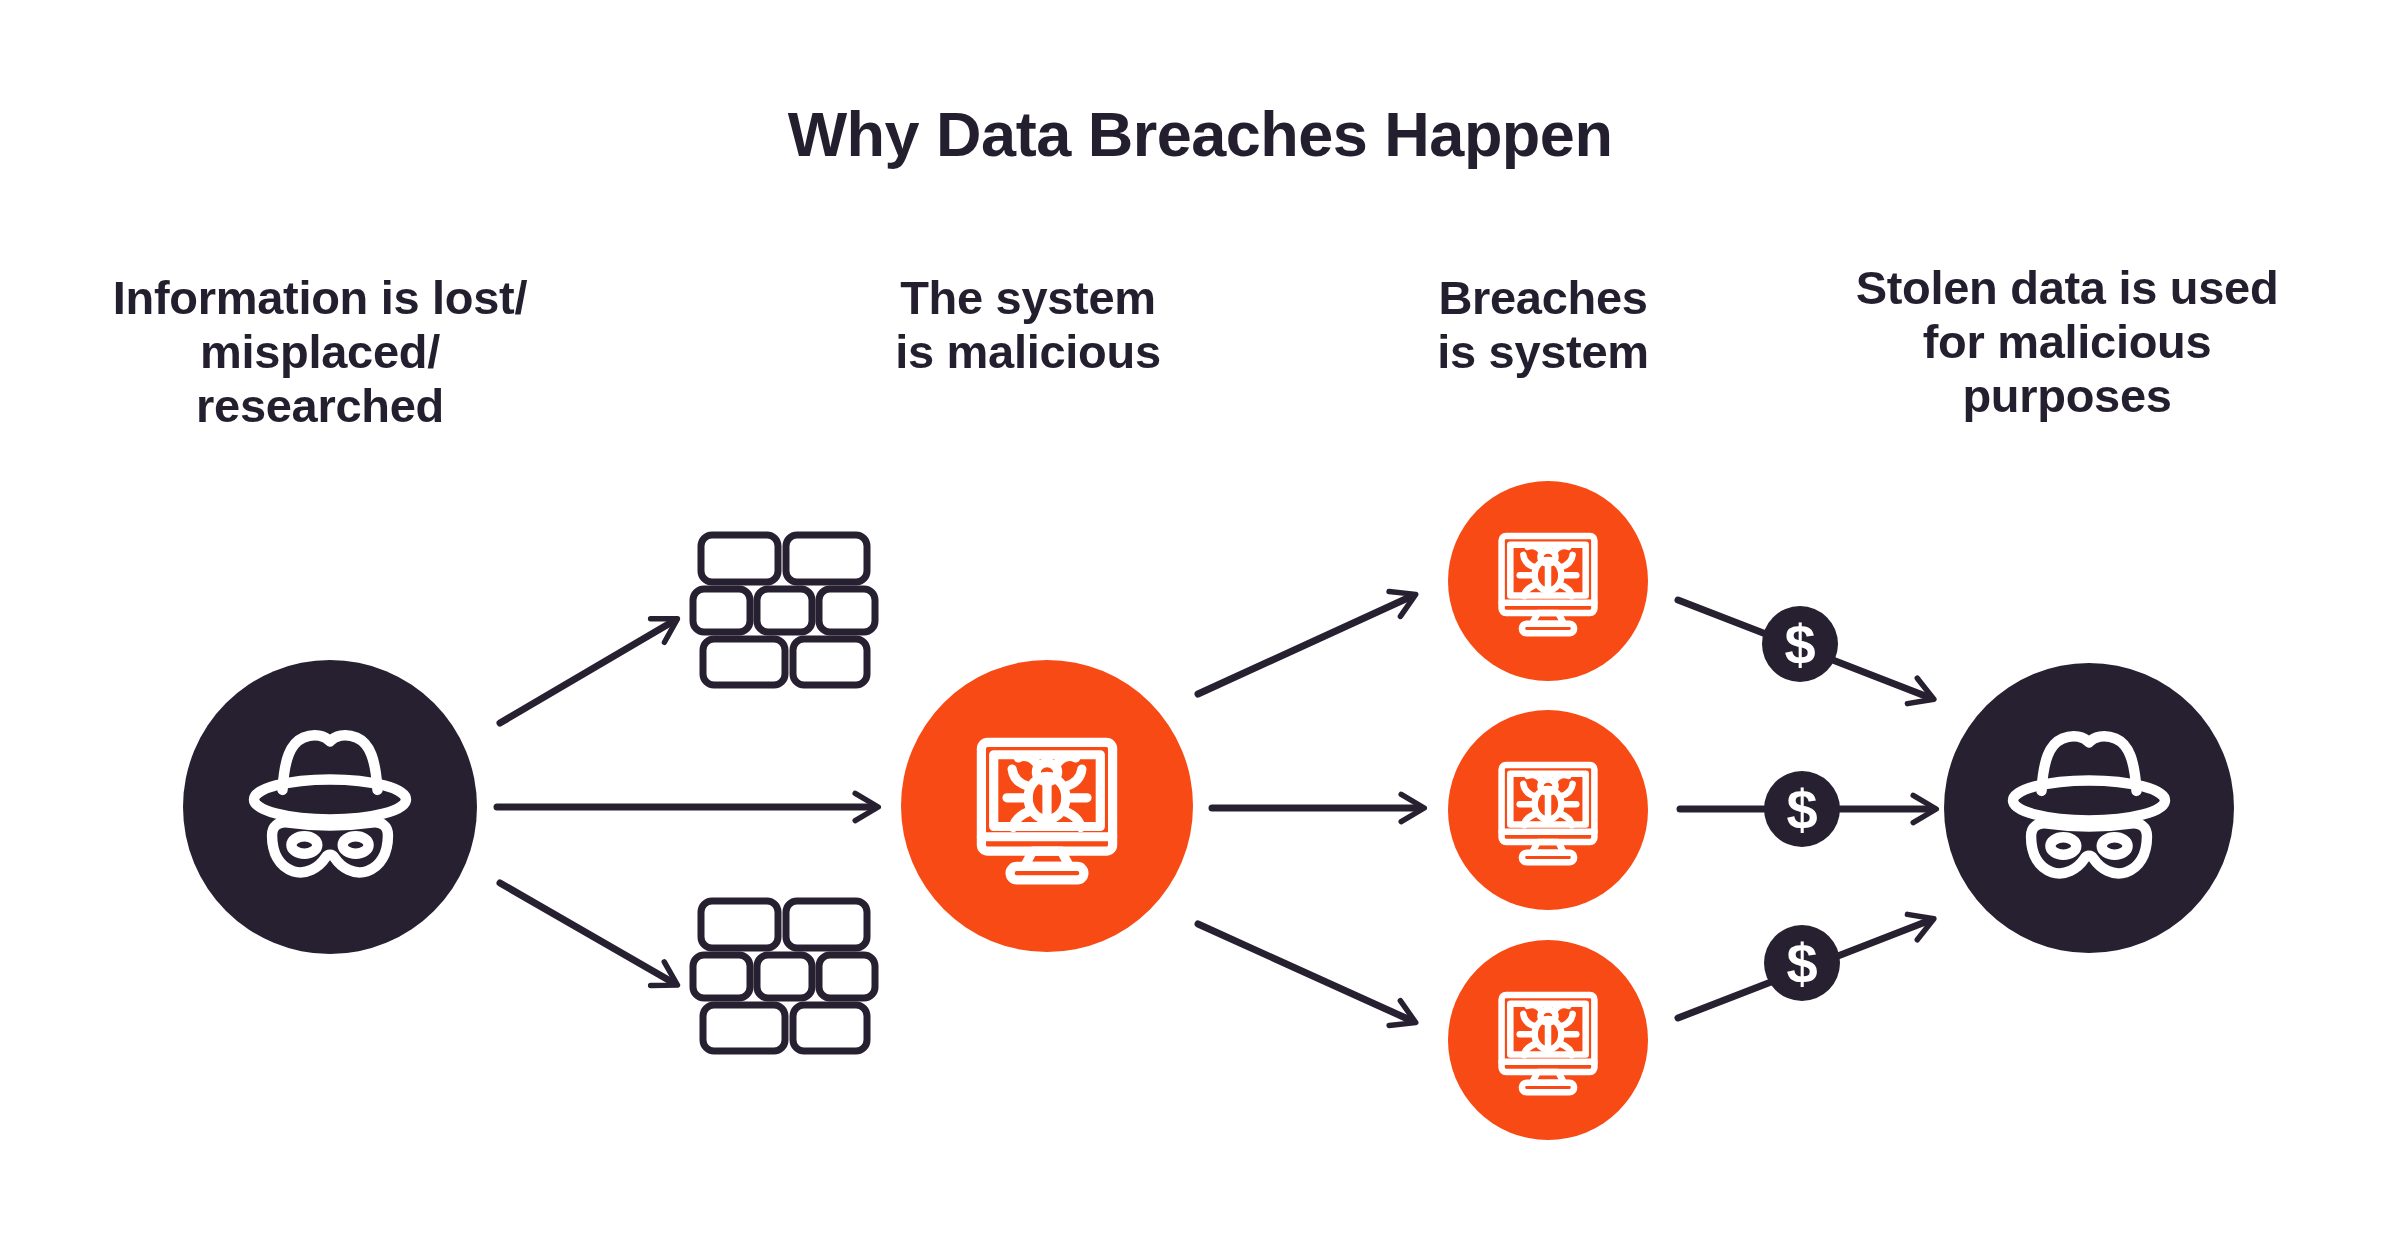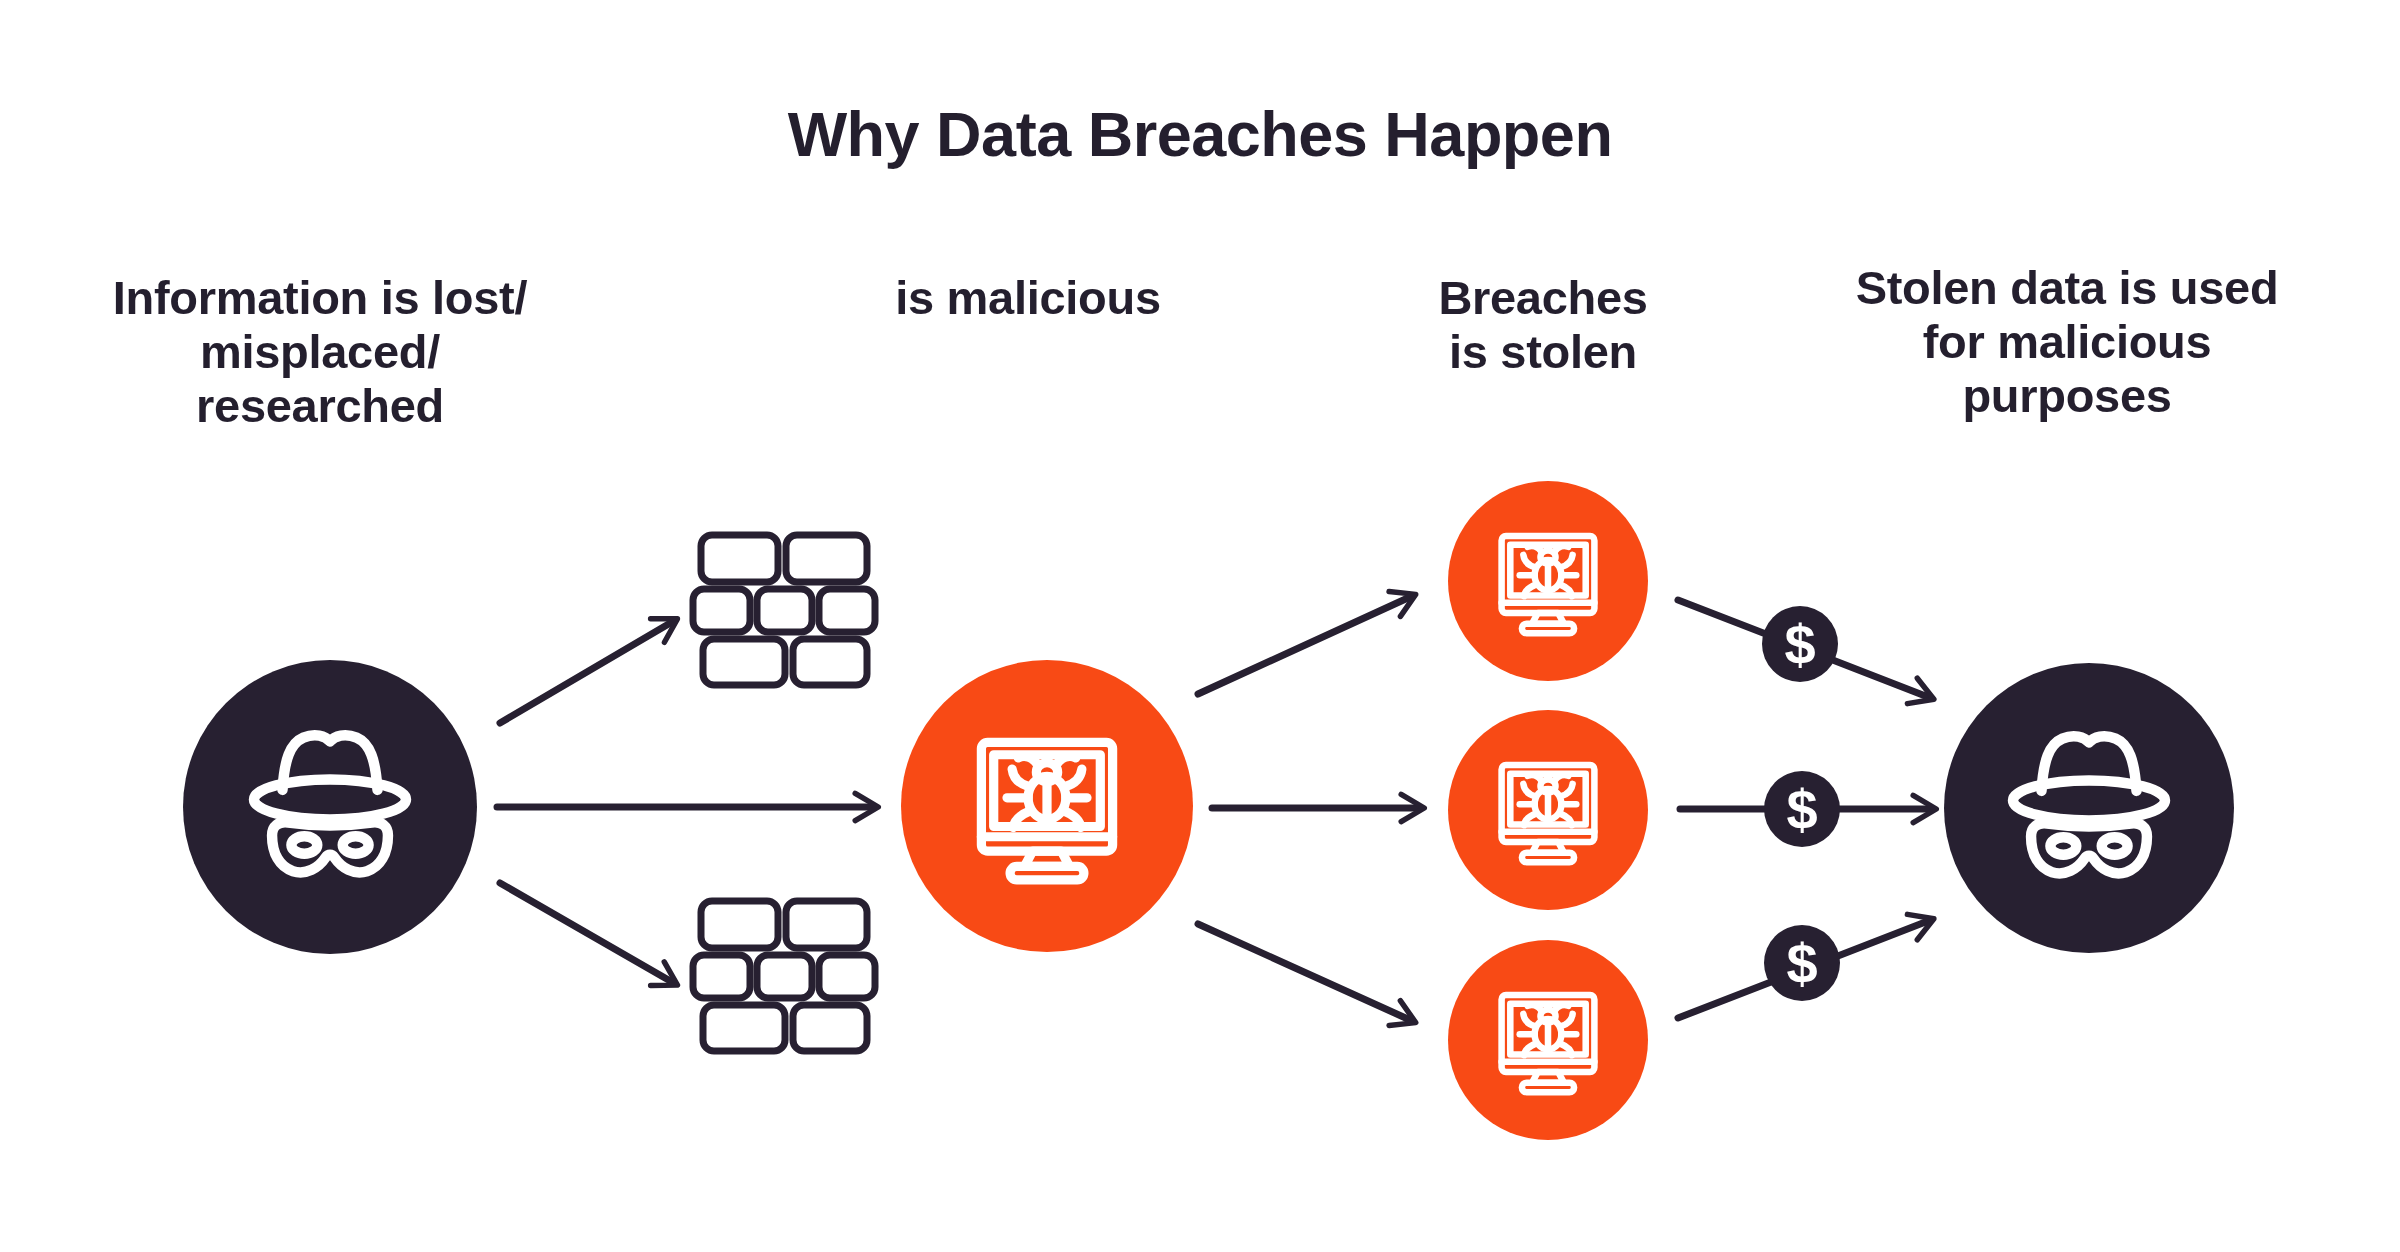--- a/index.html
+++ b/index.html
@@ -53,25 +53,26 @@
 <div class="canvas">
 
   <h1 class="title">Why Data Breaches Happen</h1>
 
   <div class="step-label step-label-1">
     <div>Information is lost/</div>
     <div>misplaced/</div>
     <div>researched</div>
   </div>
   <div class="step-label step-label-2">
+    <div>The system</div>
     <div>is malicious</div>
   </div>
   <div class="step-label step-label-3">
     <div>Breaches</div>
-    <div>is stolen</div>
+    <div>is system</div>
   </div>
   <div class="step-label step-label-4">
     <div>Stolen data is used</div>
     <div>for malicious</div>
     <div>purposes</div>
   </div>
 
   <svg class="diagram" viewBox="0 0 2400 1252" xmlns="http://www.w3.org/2000/svg">
     <defs>
       <marker id="ah" viewBox="0 0 20 20" refX="13" refY="10" markerWidth="6" markerHeight="6" orient="auto" markerUnits="strokeWidth">

